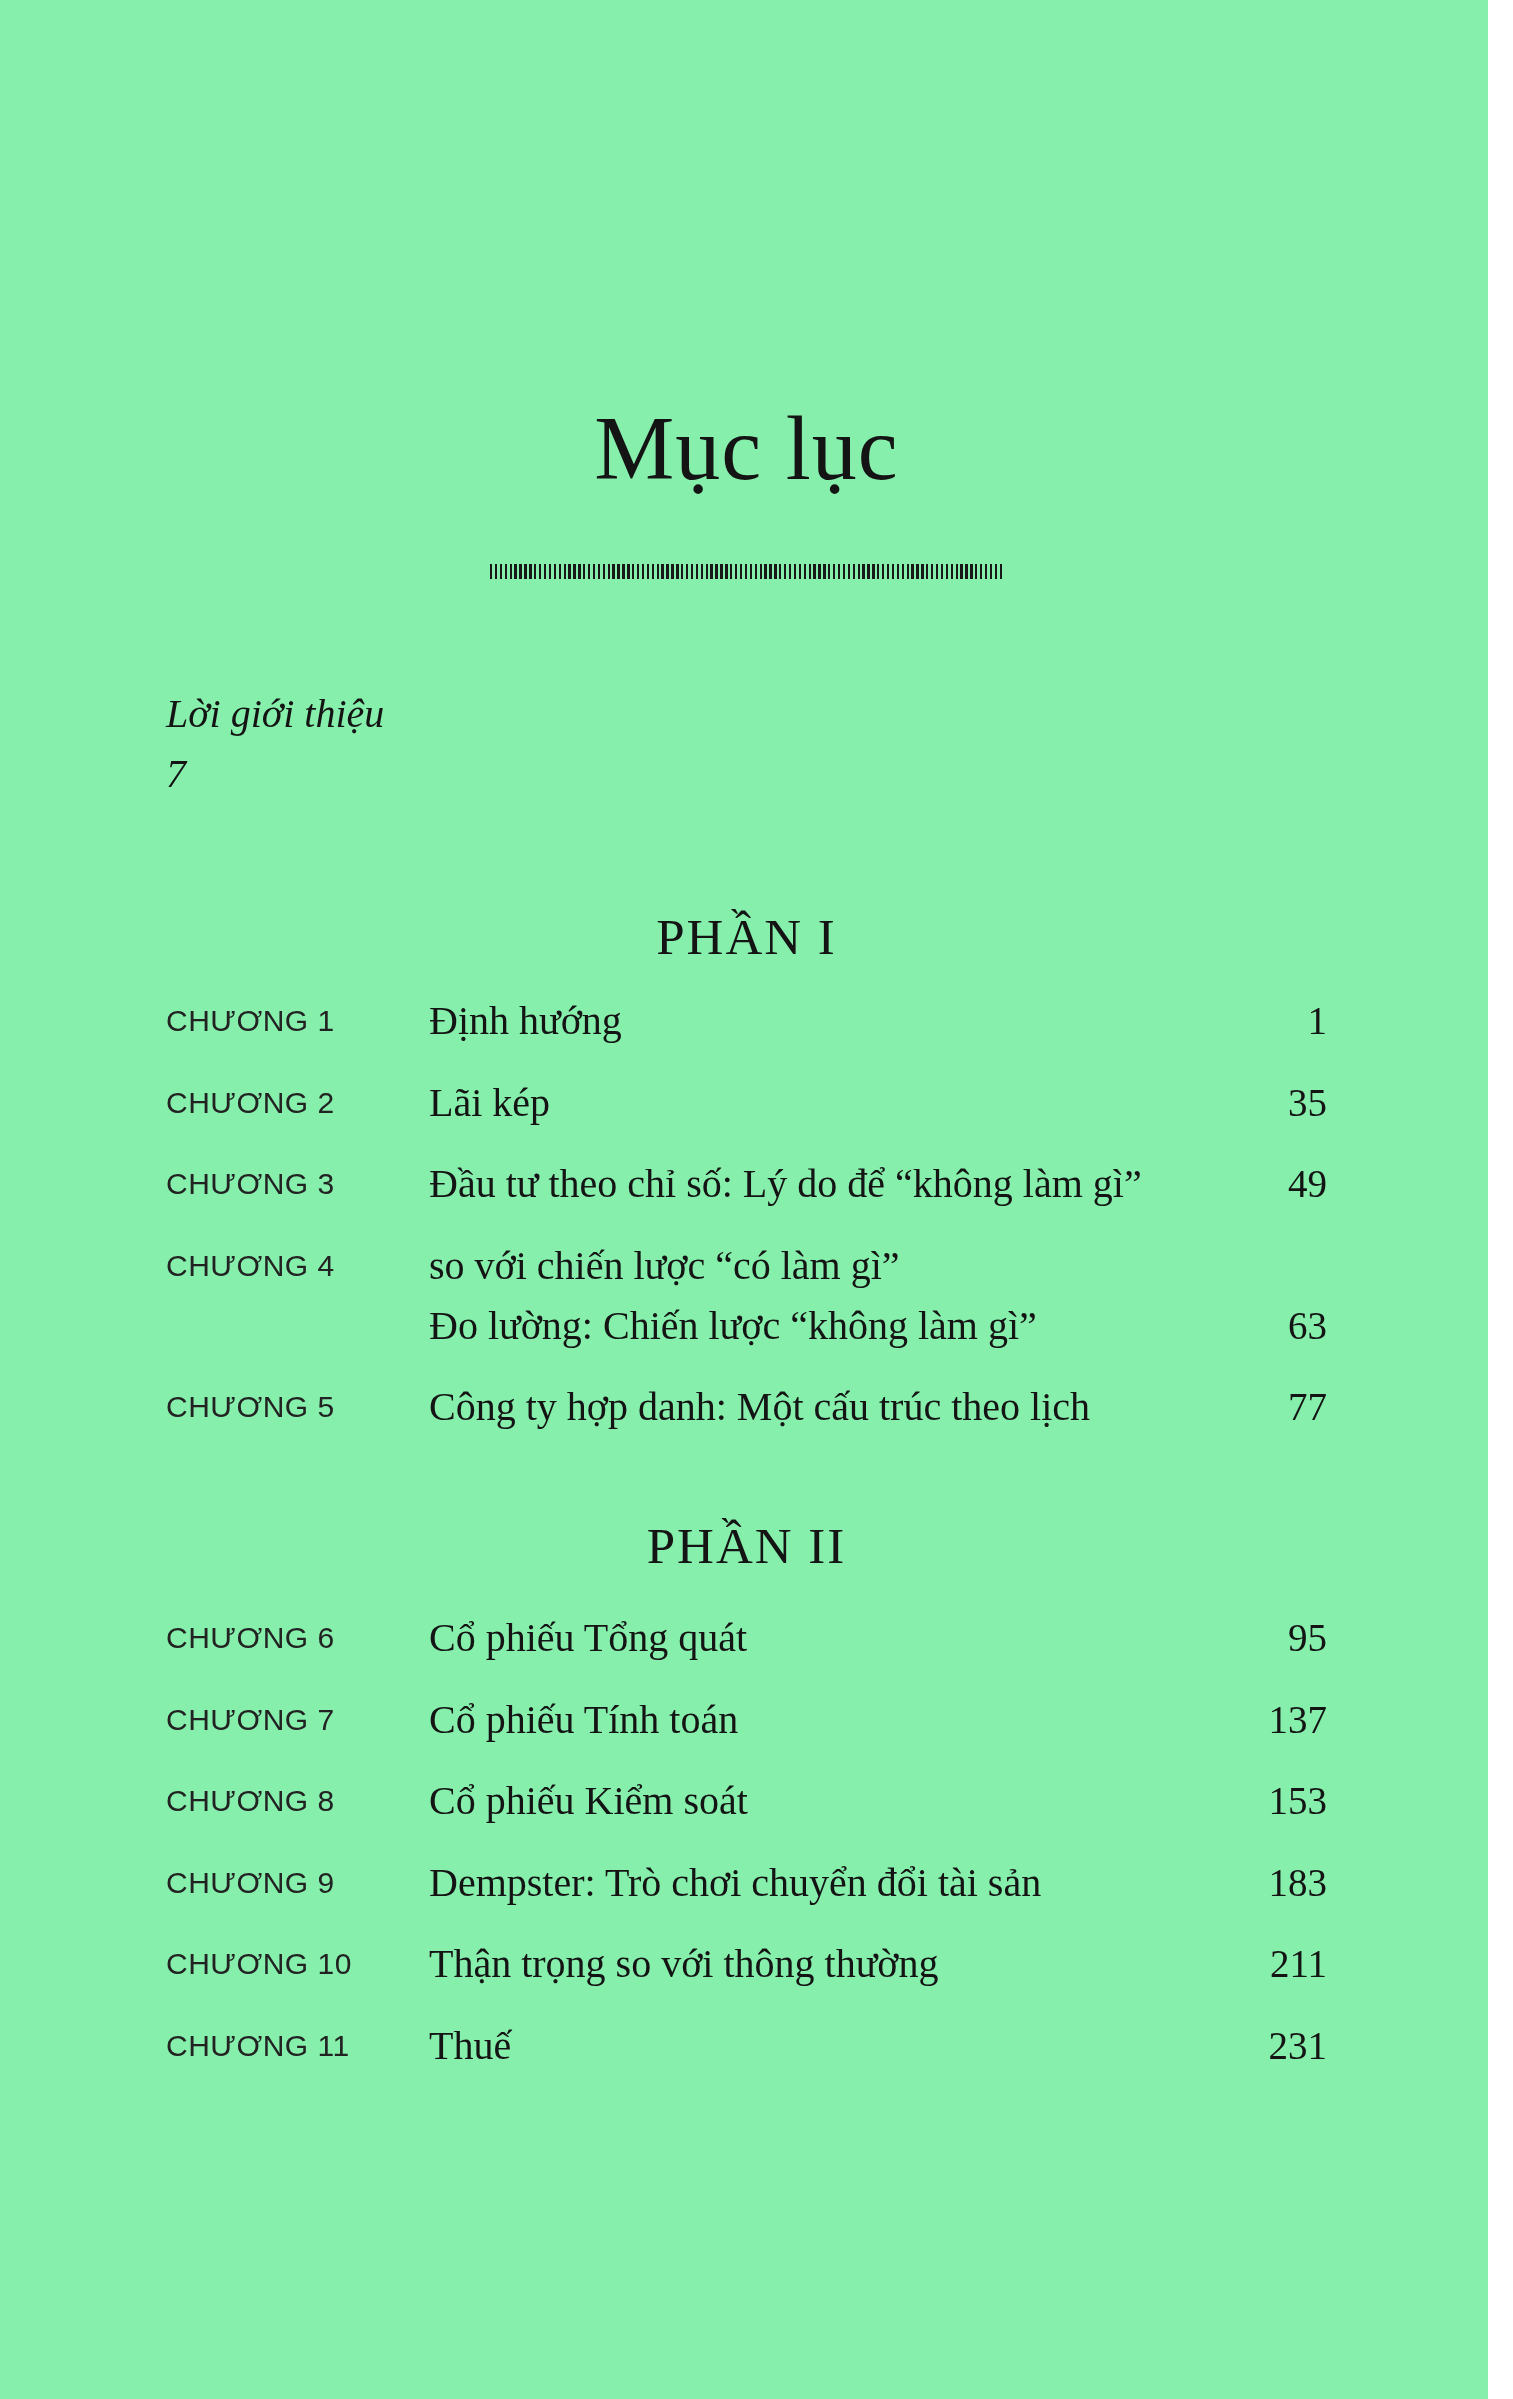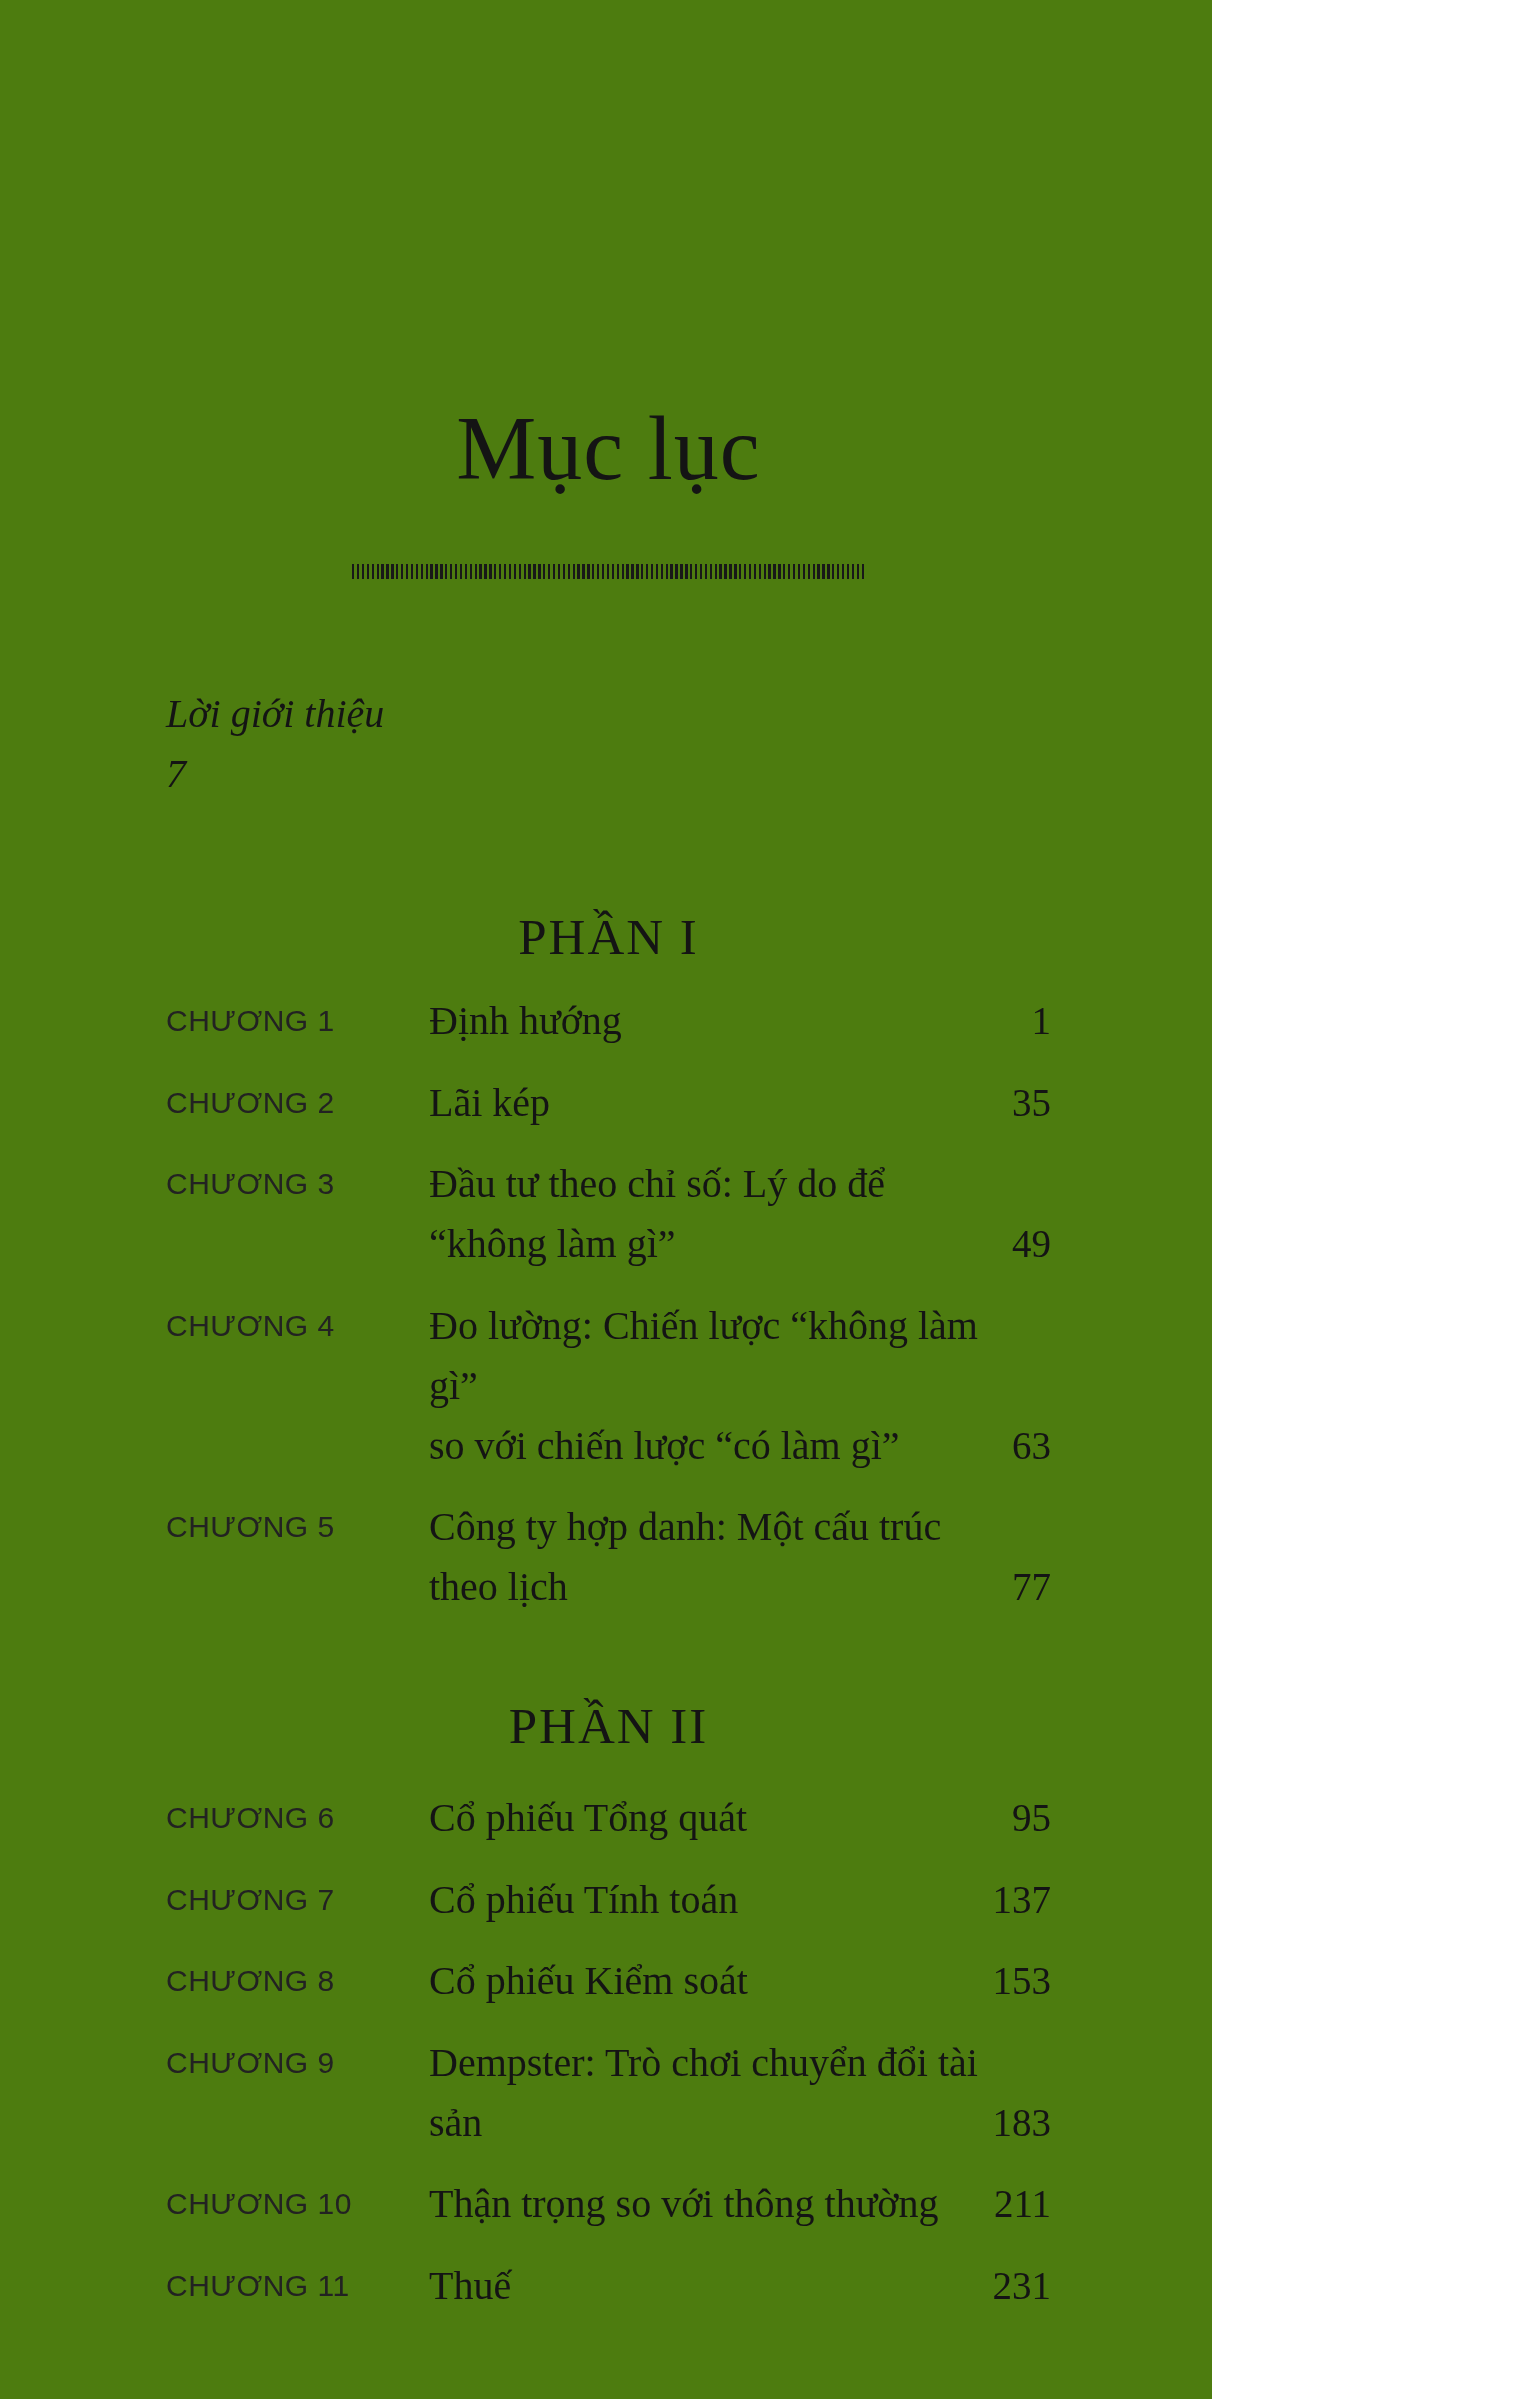--- a/index.html
+++ b/index.html
@@ -1,19 +1,19 @@
 <!DOCTYPE html>
 <html lang="vi"><head>
 <meta charset="utf-8">
 <style>
   html,body{margin:0;padding:0;background:#ffffff;}
   .page{
     position:relative;
-    width:1212px;height:2399px;
-    background:#4d7c0f;
+    width:1488px;height:2399px;
+    background:#86efac;
     color:#141414;
     font-family:"Liberation Serif","DejaVu Serif",serif;
     box-sizing:border-box;
     padding:0 161px 0 166px;
     overflow:hidden;
   }
   .doc-title{
     margin:404px 0 0 0;
     text-align:center;
     font-size:90px;
@@ -102,22 +102,22 @@
       <div class="chapter-label">CHƯƠNG 3</div>
       <div class="chapter-title">
         <span class="tline">Đầu tư theo chỉ số: Lý do để “không làm gì”</span>
       </div>
       <div class="chapter-page">49</div>
     </div>
 
     <div class="toc-row">
       <div class="chapter-label">CHƯƠNG 4</div>
       <div class="chapter-title">
+        <span class="tline">so với chiến lược “có làm gì”</span>
         <span class="tline">Đo lường: Chiến lược “không làm gì”</span>
-        <span class="tline">so với chiến lược “có làm gì”</span>
       </div>
       <div class="chapter-page">63</div>
     </div>
 
     <div class="toc-row">
       <div class="chapter-label">CHƯƠNG 5</div>
       <div class="chapter-title">
         <span class="tline">Công ty hợp danh: Một cấu trúc theo lịch</span>
       </div>
       <div class="chapter-page">77</div>

